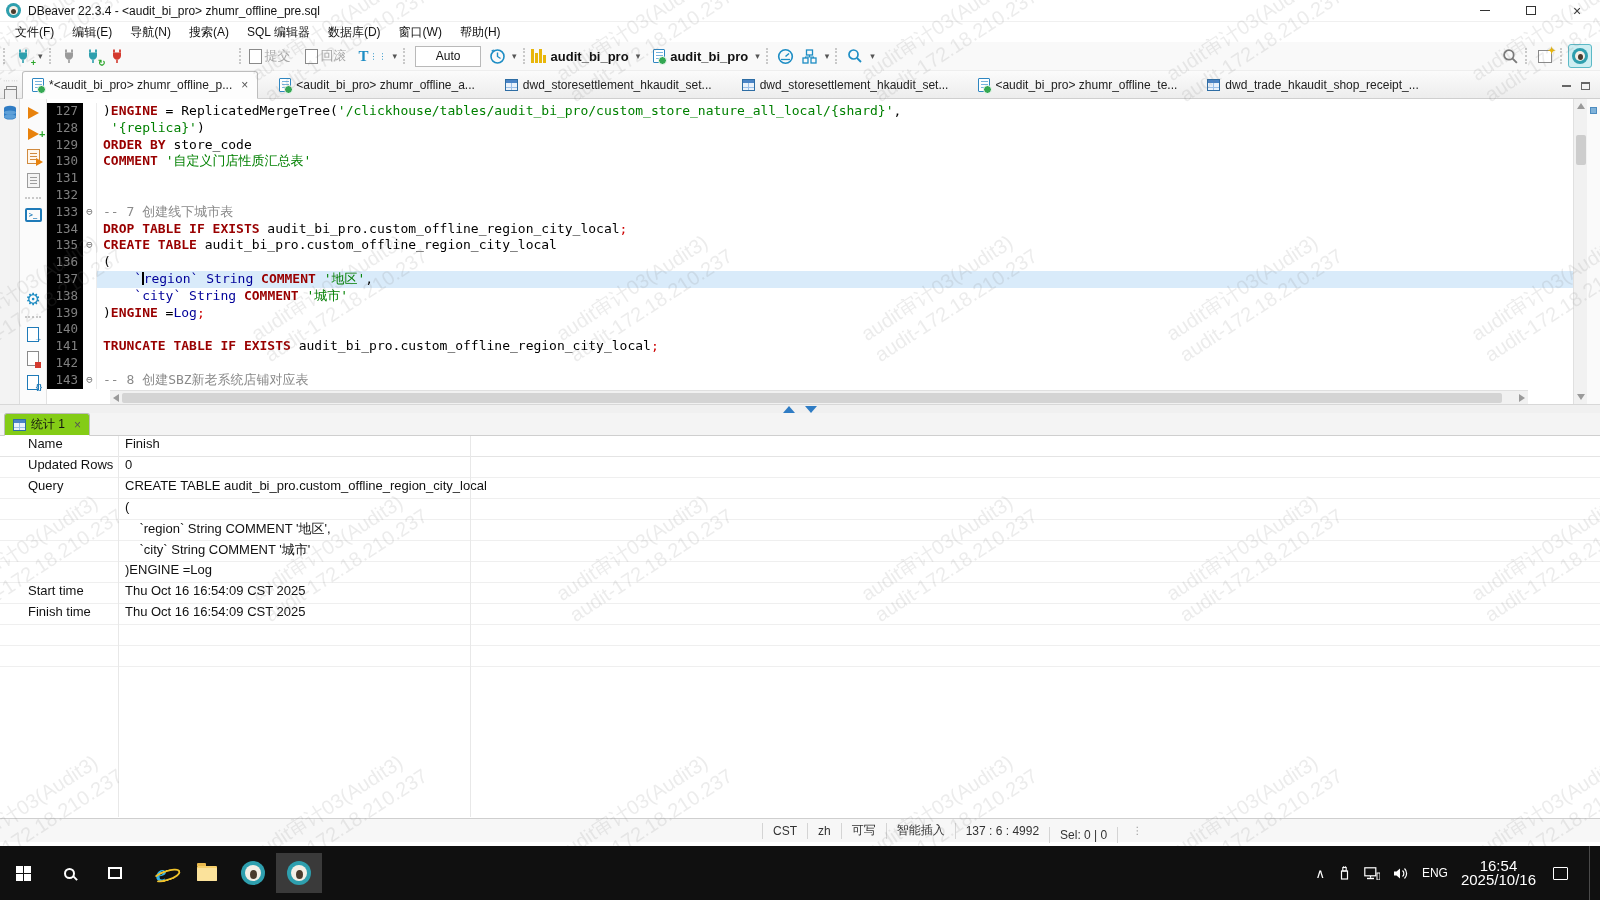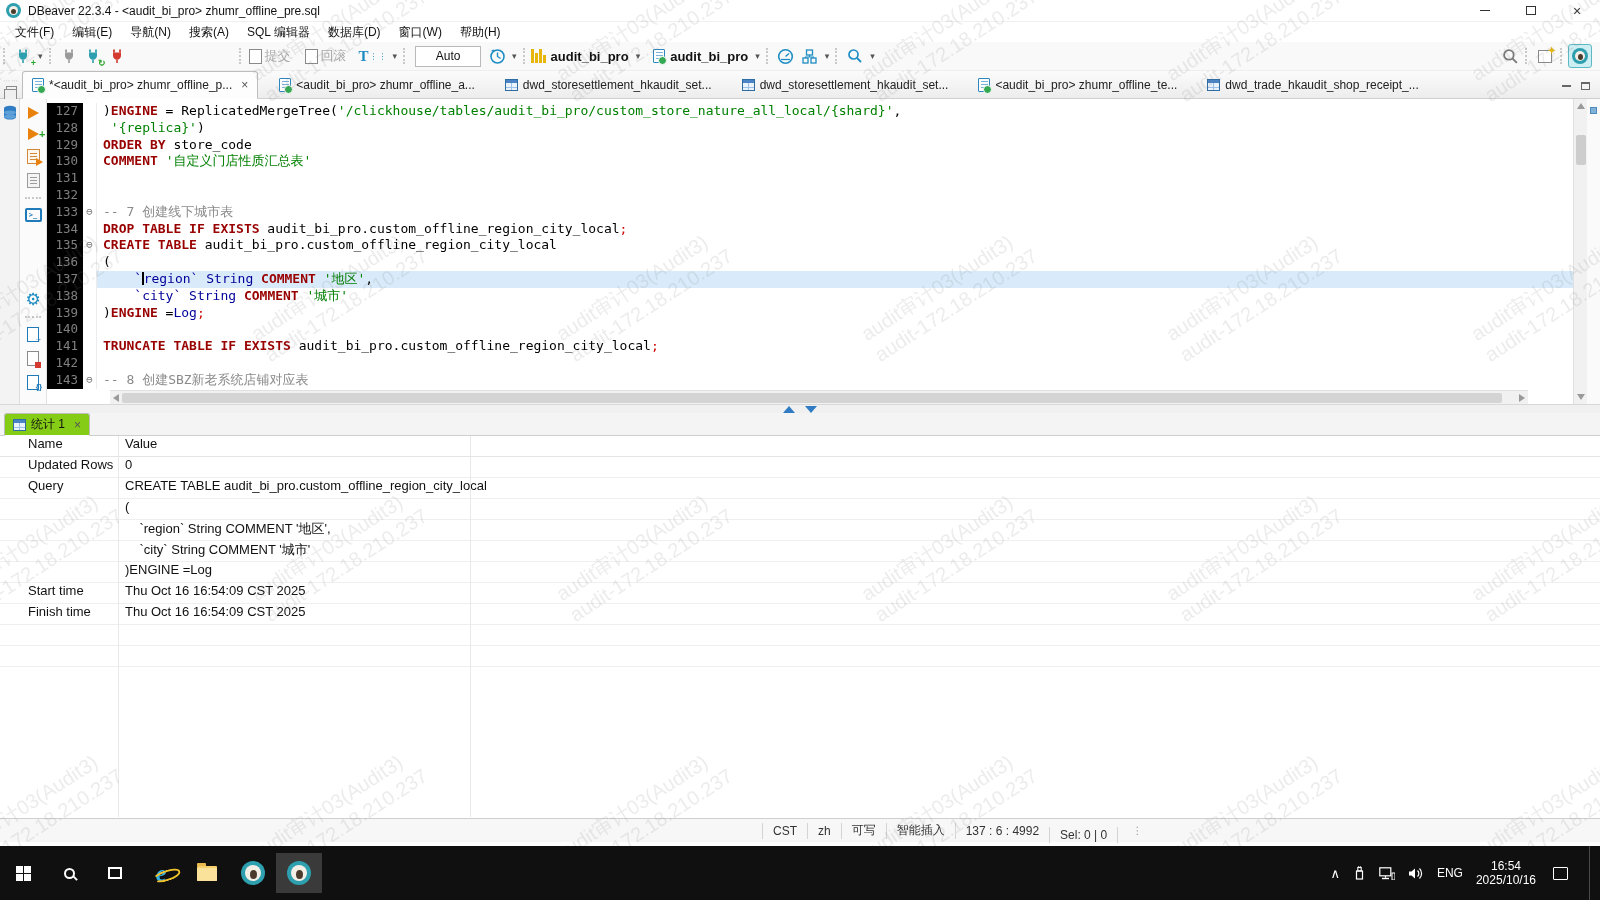--- a/index.html
+++ b/index.html
@@ -156,21 +156,21 @@
   .ic-folder{width:20px;height:15px;background:#f7d06b;border-radius:1px;position:relative;}
   .ic-folder::before{content:"";position:absolute;left:0;top:-3px;width:9px;height:3px;background:#e9b94d;border-radius:1px 1px 0 0;}
   .ic-folder::after{content:"";position:absolute;left:0;top:2px;width:20px;height:13px;background:#fbe29b;border-radius:1px;}
   .beaver{width:24px;height:24px;border-radius:50%;background:#2e9fae;position:relative;}
   .beaver::after{content:"";position:absolute;left:4px;top:4px;width:16px;height:16px;border-radius:50%;background:#f4efe6;}
   .beaver::before{content:"";position:absolute;left:9px;top:9px;width:7px;height:9px;border-radius:50%;background:#4a3b2d;z-index:1;}
   .tray{margin-left:auto;display:flex;align-items:center;gap:13px;padding-right:6px;}
   .tray .glyph{font-size:13px;color:#fff;}
   .tray svg{display:block;}
   .eng{font-size:12px;color:#fff;}
-  .clock{text-align:center;font-size:12px;line-height:14px;color:#fff;white-space:nowrap;}
+  .clock{text-align:center;font-size:15px;line-height:14px;color:#fff;white-space:nowrap;}
   .ic-action{width:15px;height:13px;border:1px solid #fff;border-radius:1px;position:relative;margin-left:4px;}
   .show-desktop{width:5px;height:54px;border-left:1px solid #4a4a4a;margin-left:8px;}
 
   
   #watermark{position:absolute;left:0;top:0;width:1600px;height:846px;pointer-events:none;z-index:50;overflow:hidden;}
   .wm{position:absolute;transform:rotate(-33deg);color:rgba(120,120,120,0.14);font-size:20px;line-height:25px;white-space:nowrap;}
 </style>
 </head>
 <body>
 
@@ -501,21 +501,21 @@
         <span class="ic-table"></span>
         <span>统计 1</span>
         <span class="tab-close">×</span>
       </div>
     </div>
     <div class="rtable" id="rtable">
       <div class="vline" style="left:118px"></div>
       <div class="vline" style="left:470px"></div>
     <div class="rrow rhead">
           <span class="rname">Name</span>
-          <span class="rval">Value</span>
+          <span class="rval">Finish</span>
         </div>
         <div class="rrow">
           <span class="rname">Updated Rows</span>
           <span class="rval">0</span>
         </div>
         <div class="rrow">
           <span class="rname">Query</span>
           <span class="rval">CREATE TABLE audit_bi_pro.custom_offline_region_city_local</span>
         </div>
         <div class="rrow">

